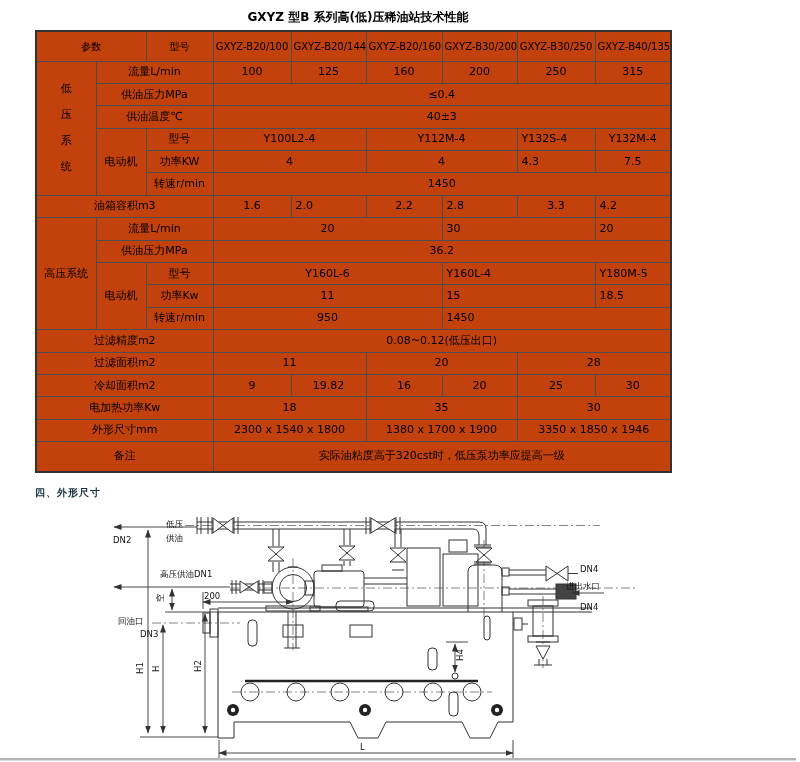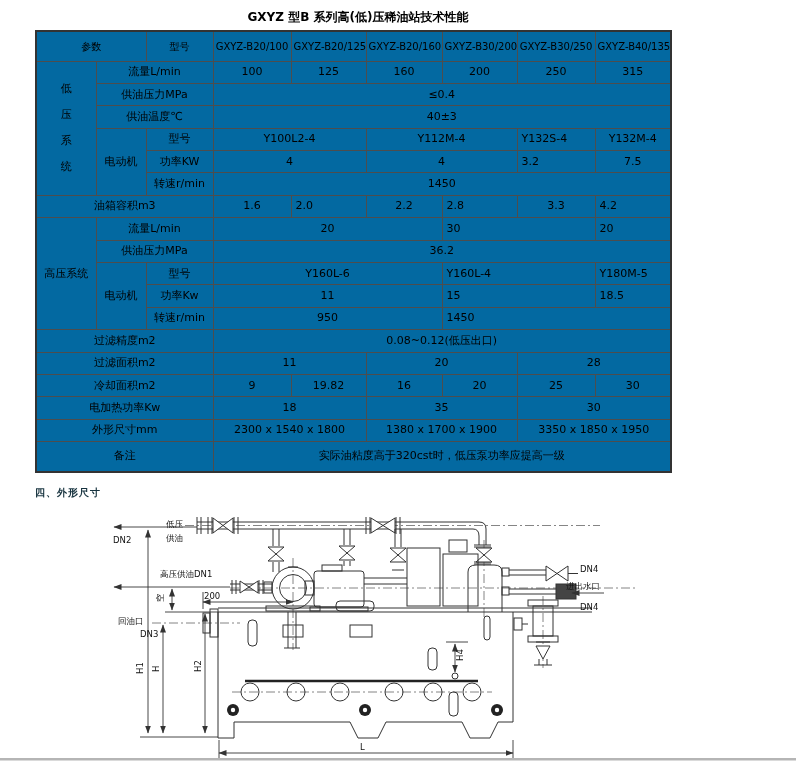--- a/index.html
+++ b/index.html
@@ -1,21 +1,21 @@
 <!DOCTYPE html>
 <html><head>
 <meta charset="utf-8">
 <style>
   html,body{margin:0;padding:0;background:#fff;}
   .page{position:relative;width:796px;height:762px;background:#fff;overflow:hidden;
         font-family:"DejaVu Sans",sans-serif;color:#000;}
   .title{position:absolute;top:9px;left:0;width:716px;text-align:center;
          font-size:12px;font-weight:bold;color:#000;}
   table.spec{position:absolute;left:35px;top:30px;width:635px;border-collapse:collapse;
-             table-layout:fixed;border:2px solid #333;background:#0369a1;}
+             table-layout:fixed;border:2px solid #333;background:#c2410c;}
   table.spec td,table.spec th{border:1px solid #4d4d4d;font-size:11px;font-weight:normal;
              text-align:center;vertical-align:middle;padding:0 2px;overflow:hidden;
              white-space:nowrap;line-height:1.1;}
   table.spec th{font-size:10px;height:25px;}
   table.spec tr{height:22.4px;}
   table.spec tr:last-child{height:30px;}
   table.spec td.al{text-align:left;padding-left:4px;margin-left:7px;}
   table.spec td.vert span{display:block;line-height:26px;}
   .section-heading{position:absolute;left:35px;top:486px;font-size:10px;font-weight:bold;
                    color:#17333f;letter-spacing:1px;}
@@ -44,21 +44,21 @@
         <col style="width:76px">
       <col style="width:75px">
         <col style="width:78px">
         <col style="width:76px">
     </colgroup>
     <thead>
         <tr>
           <th colspan="2">参数</th>
           <th>型号</th>
           <th>GXYZ-B20/100</th>
-          <th>GXYZ-B20/125</th>
+          <th>GXYZ-B20/144</th>
           <th>GXYZ-B20/160</th>
           <th>GXYZ-B30/200</th>
           <th>GXYZ-B30/250</th>
           <th>GXYZ-B40/135</th>
         </tr>
       </thead>
     <tbody>
         <tr>
           <td rowspan="6" class="vert">
             <span>低</span>
@@ -87,21 +87,21 @@
           <td>型号</td>
           <td colspan="2">Y100L2-4</td>
           <td colspan="2">Y112M-4</td>
           <td class="al">Y132S-4</td>
           <td>Y132M-4</td>
         </tr>
         <tr>
           <td>功率KW</td>
           <td colspan="2">4</td>
           <td colspan="2">4</td>
-          <td class="al">3.2</td>
+          <td class="al">4.3</td>
           <td>7.5</td>
         </tr>
         <tr>
           <td>转速r/min</td>
           <td colspan="6">1450</td>
         </tr>
         <tr>
           <td colspan="3">油箱容积m3</td>
           <td>1.6</td>
           <td class="al">2.0</td>
@@ -161,21 +161,21 @@
         <tr>
           <td colspan="3">电加热功率Kw</td>
           <td colspan="2">18</td>
           <td colspan="2">35</td>
           <td colspan="2">30</td>
         </tr>
         <tr>
           <td colspan="3">外形尺寸mm</td>
           <td colspan="2">2300 x 1540 x 1800</td>
           <td colspan="2">1380 x 1700 x 1900</td>
-          <td colspan="2">3350 x 1850 x 1950</td>
+          <td colspan="2">3350 x 1850 x 1946</td>
         </tr>
         <tr>
           <td colspan="3">备注</td>
           <td colspan="6">实际油粘度高于320cst时，低压泵功率应提高一级</td>
         </tr>
       </tbody>
   </table>
 
   <div class="section-heading">四、外形尺寸</div>
 

